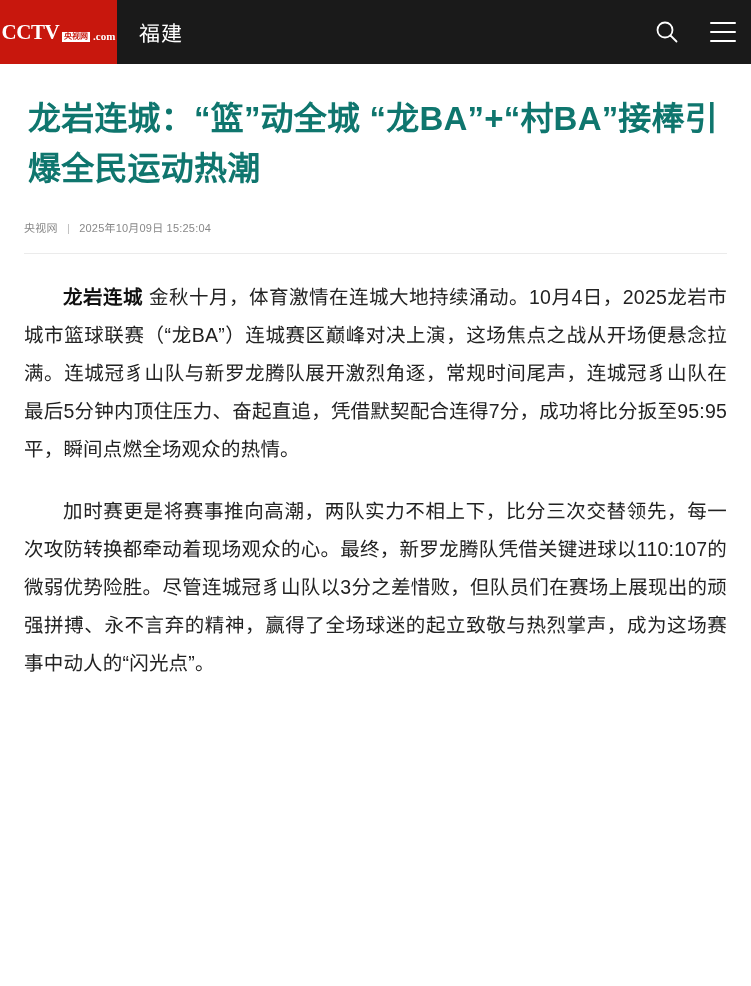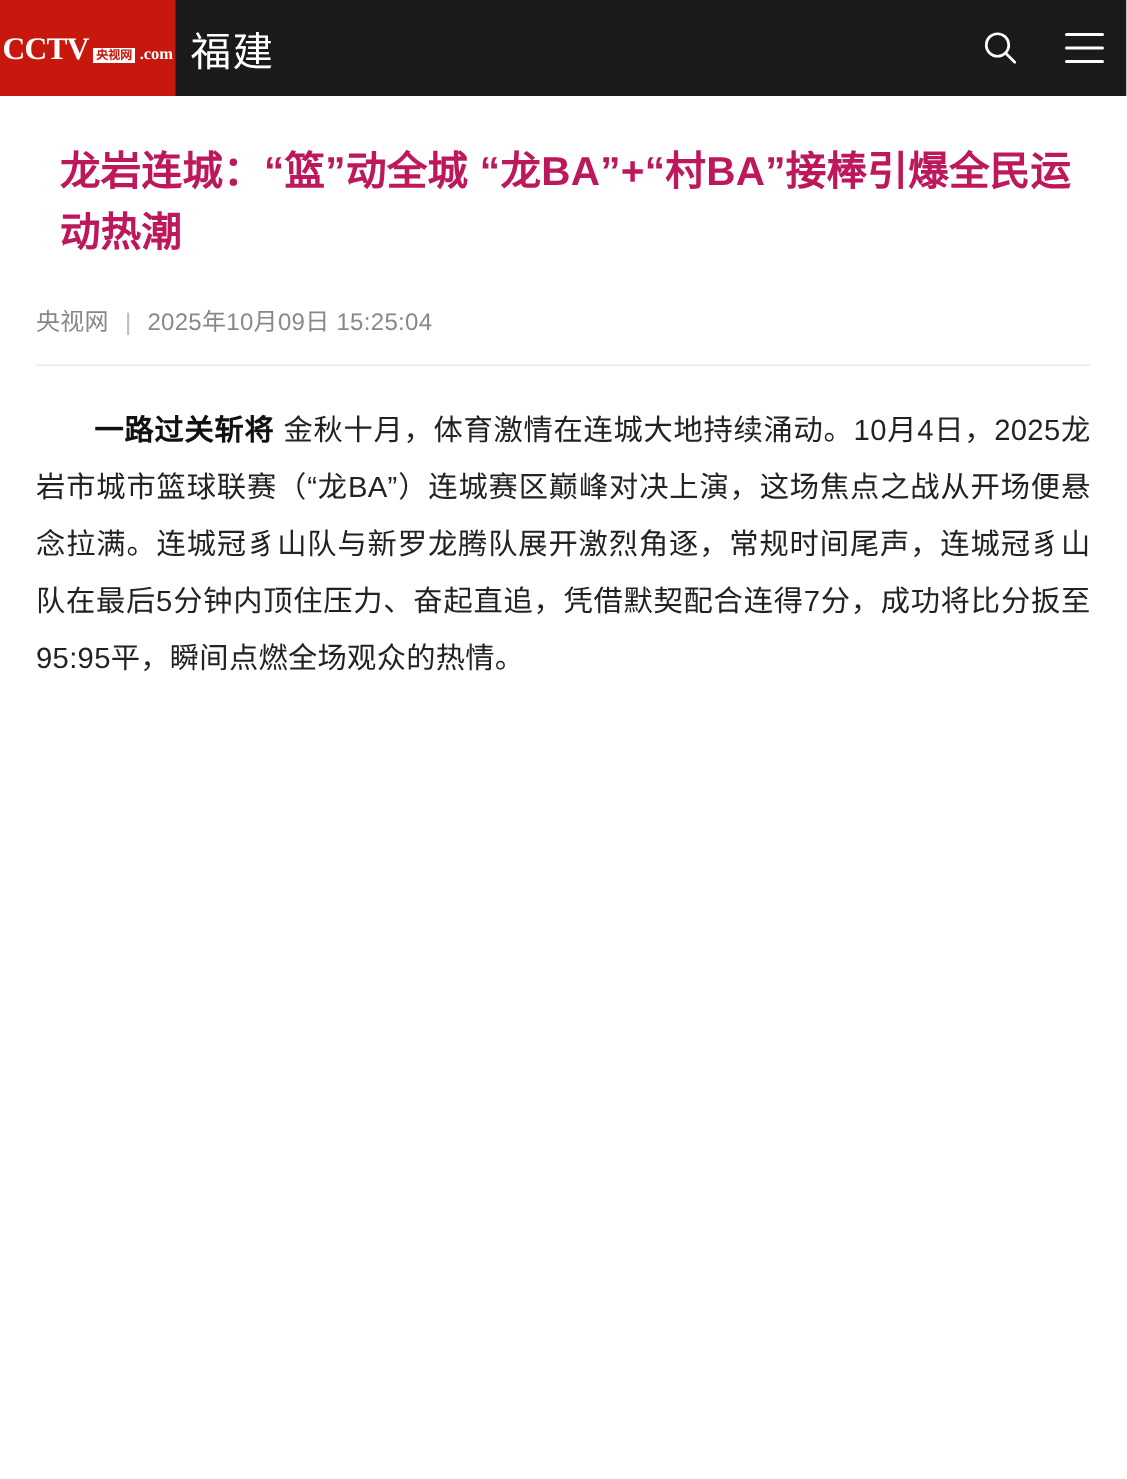--- a/index.html
+++ b/index.html
@@ -65,22 +65,22 @@
     color: #ffffff;
     font-size: 11px;
     font-weight: bold;
     line-height: 1;
     margin-bottom: 1px;
     font-family: "Liberation Serif", serif;
     text-align: right;
   }
   .channel-name {
     color: #ffffff;
-    font-size: 27px;
-    margin-left: 10px;
+    font-size: 21px;
+    margin-left: 22px;
     letter-spacing: 1px;
   }
   .topbar-right {
     position: absolute;
     right: 0;
     top: 0;
     height: 64px;
     display: flex;
     align-items: center;
   }
@@ -104,31 +104,31 @@
     height: 2px;
     background: #ffffff;
     border-radius: 1px;
   }
 
   
   .article {
     padding: 0 24px;
   }
   .headline {
-    font-size: 27px;
+    font-size: 33px;
     line-height: 1.5;
-    color: #be185d;
-    font-weight: bold;
-    margin: 30px 0 0 16px;
+    color: #0f766e;
+    font-weight: bold;
+    margin: 30px 0 0 4px;
     letter-spacing: 0.2px;
     font-family: "Liberation Sans", "DejaVu Sans", sans-serif;
   }
   .meta {
     margin-top: 26px;
-    font-size: 16px;
+    font-size: 11px;
     color: #888888;
     letter-spacing: 0.2px;
   }
   .meta .divider {
     margin: 0 6px;
     color: #bbbbbb;
   }
   .divider-line {
     height: 1px;
     background: #ebebeb;
@@ -189,15 +189,16 @@
 
   <div class="meta">
     <span>央视网</span>
     <span class="divider">|</span>
     <span>2025年10月09日 15:25:04</span>
   </div>
 
   <div class="divider-line"></div>
 
   <div class="body-text">
-    <p><span class="lede-label">一路过关斩将</span> <span>金秋十月，体育激情在连城大地持续涌动。10月4日，2025龙岩市城市篮球联赛（“龙BA”）连城赛区巅峰对决上演，这场焦点之战从开场便悬念拉满。连城冠豸山队与新罗龙腾队展开激烈角逐，常规时间尾声，连城冠豸山队在最后5分钟内顶住压力、奋起直追，凭借默契配合连得7分，成功将比分扳至95:95平，瞬间点燃全场观众的热情。</span></p>
+    <p><span class="lede-label">龙岩连城</span> <span>金秋十月，体育激情在连城大地持续涌动。10月4日，2025龙岩市城市篮球联赛（“龙BA”）连城赛区巅峰对决上演，这场焦点之战从开场便悬念拉满。连城冠豸山队与新罗龙腾队展开激烈角逐，常规时间尾声，连城冠豸山队在最后5分钟内顶住压力、奋起直追，凭借默契配合连得7分，成功将比分扳至95:95平，瞬间点燃全场观众的热情。</span></p>
+    <p>加时赛更是将赛事推向高潮，两队实力不相上下，比分三次交替领先，每一次攻防转换都牵动着现场观众的心。最终，新罗龙腾队凭借关键进球以110:107的微弱优势险胜。尽管连城冠豸山队以3分之差惜败，但队员们在赛场上展现出的顽强拼搏、永不言弃的精神，赢得了全场球迷的起立致敬与热烈掌声，成为这场赛事中动人的“闪光点”。</p>
   </div>
 </div>
 
 </body></html>

